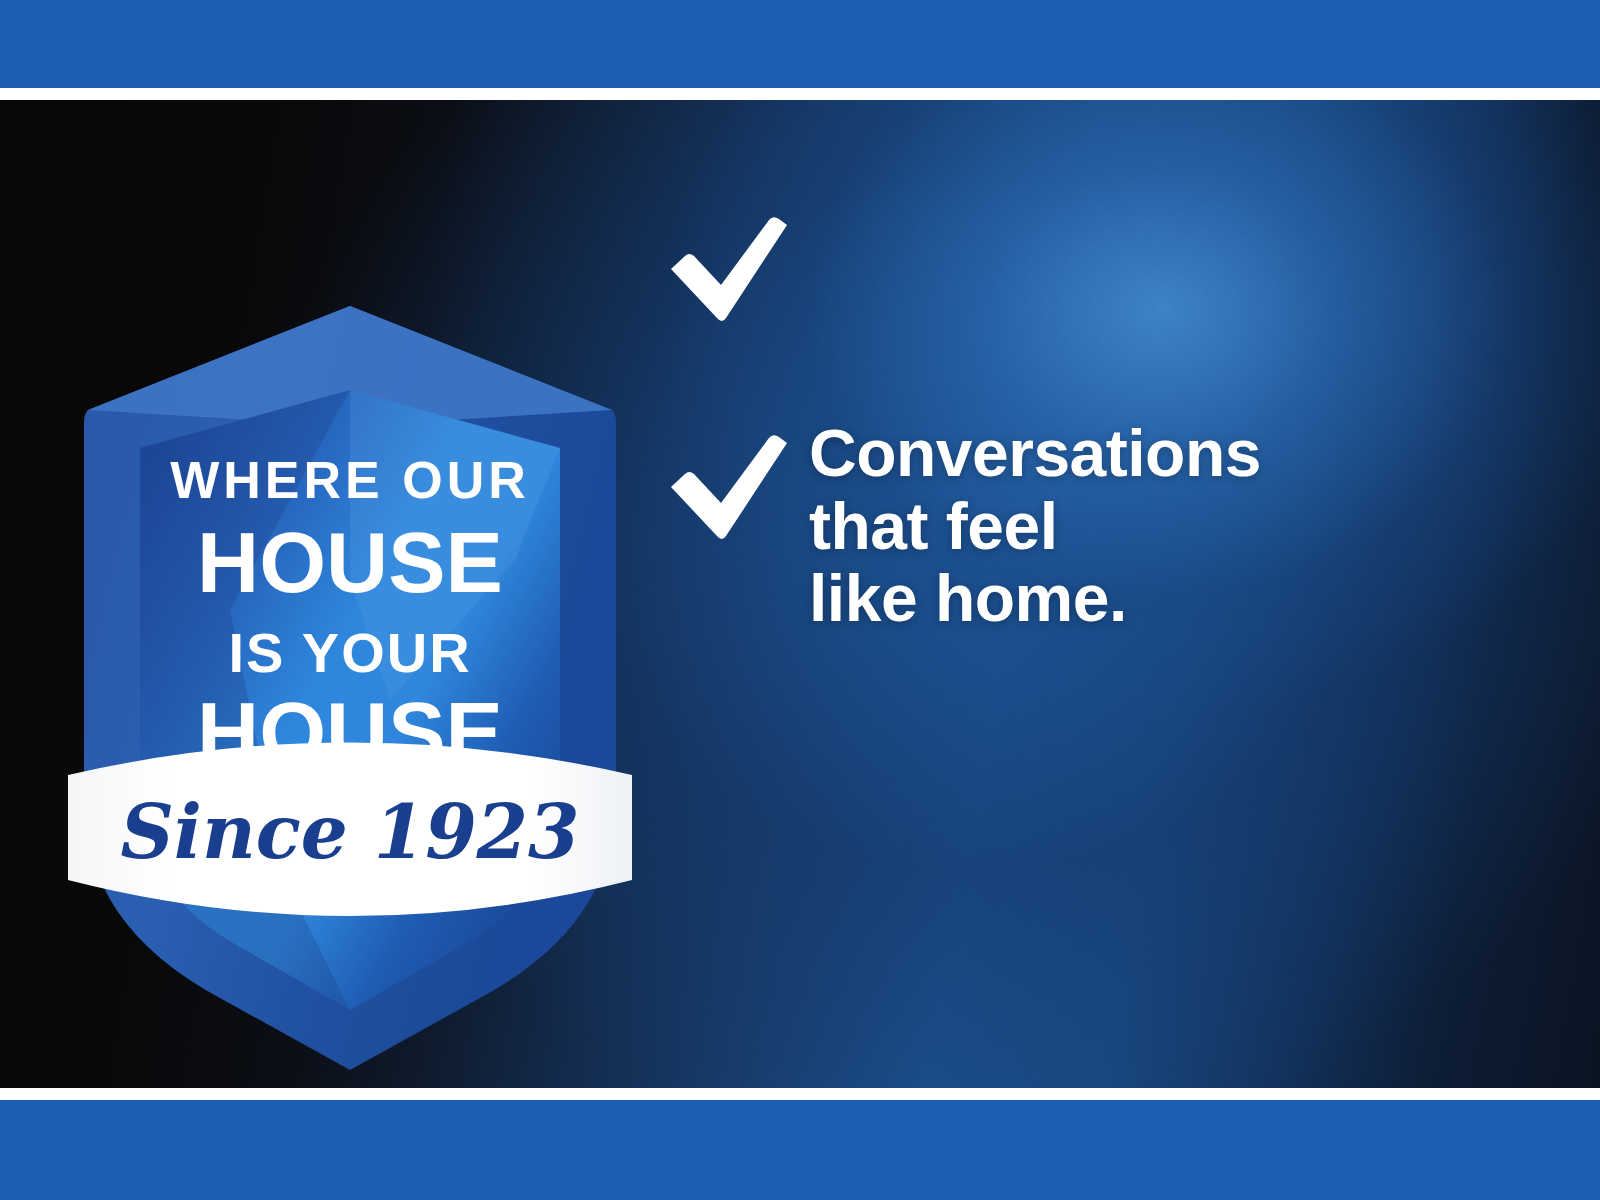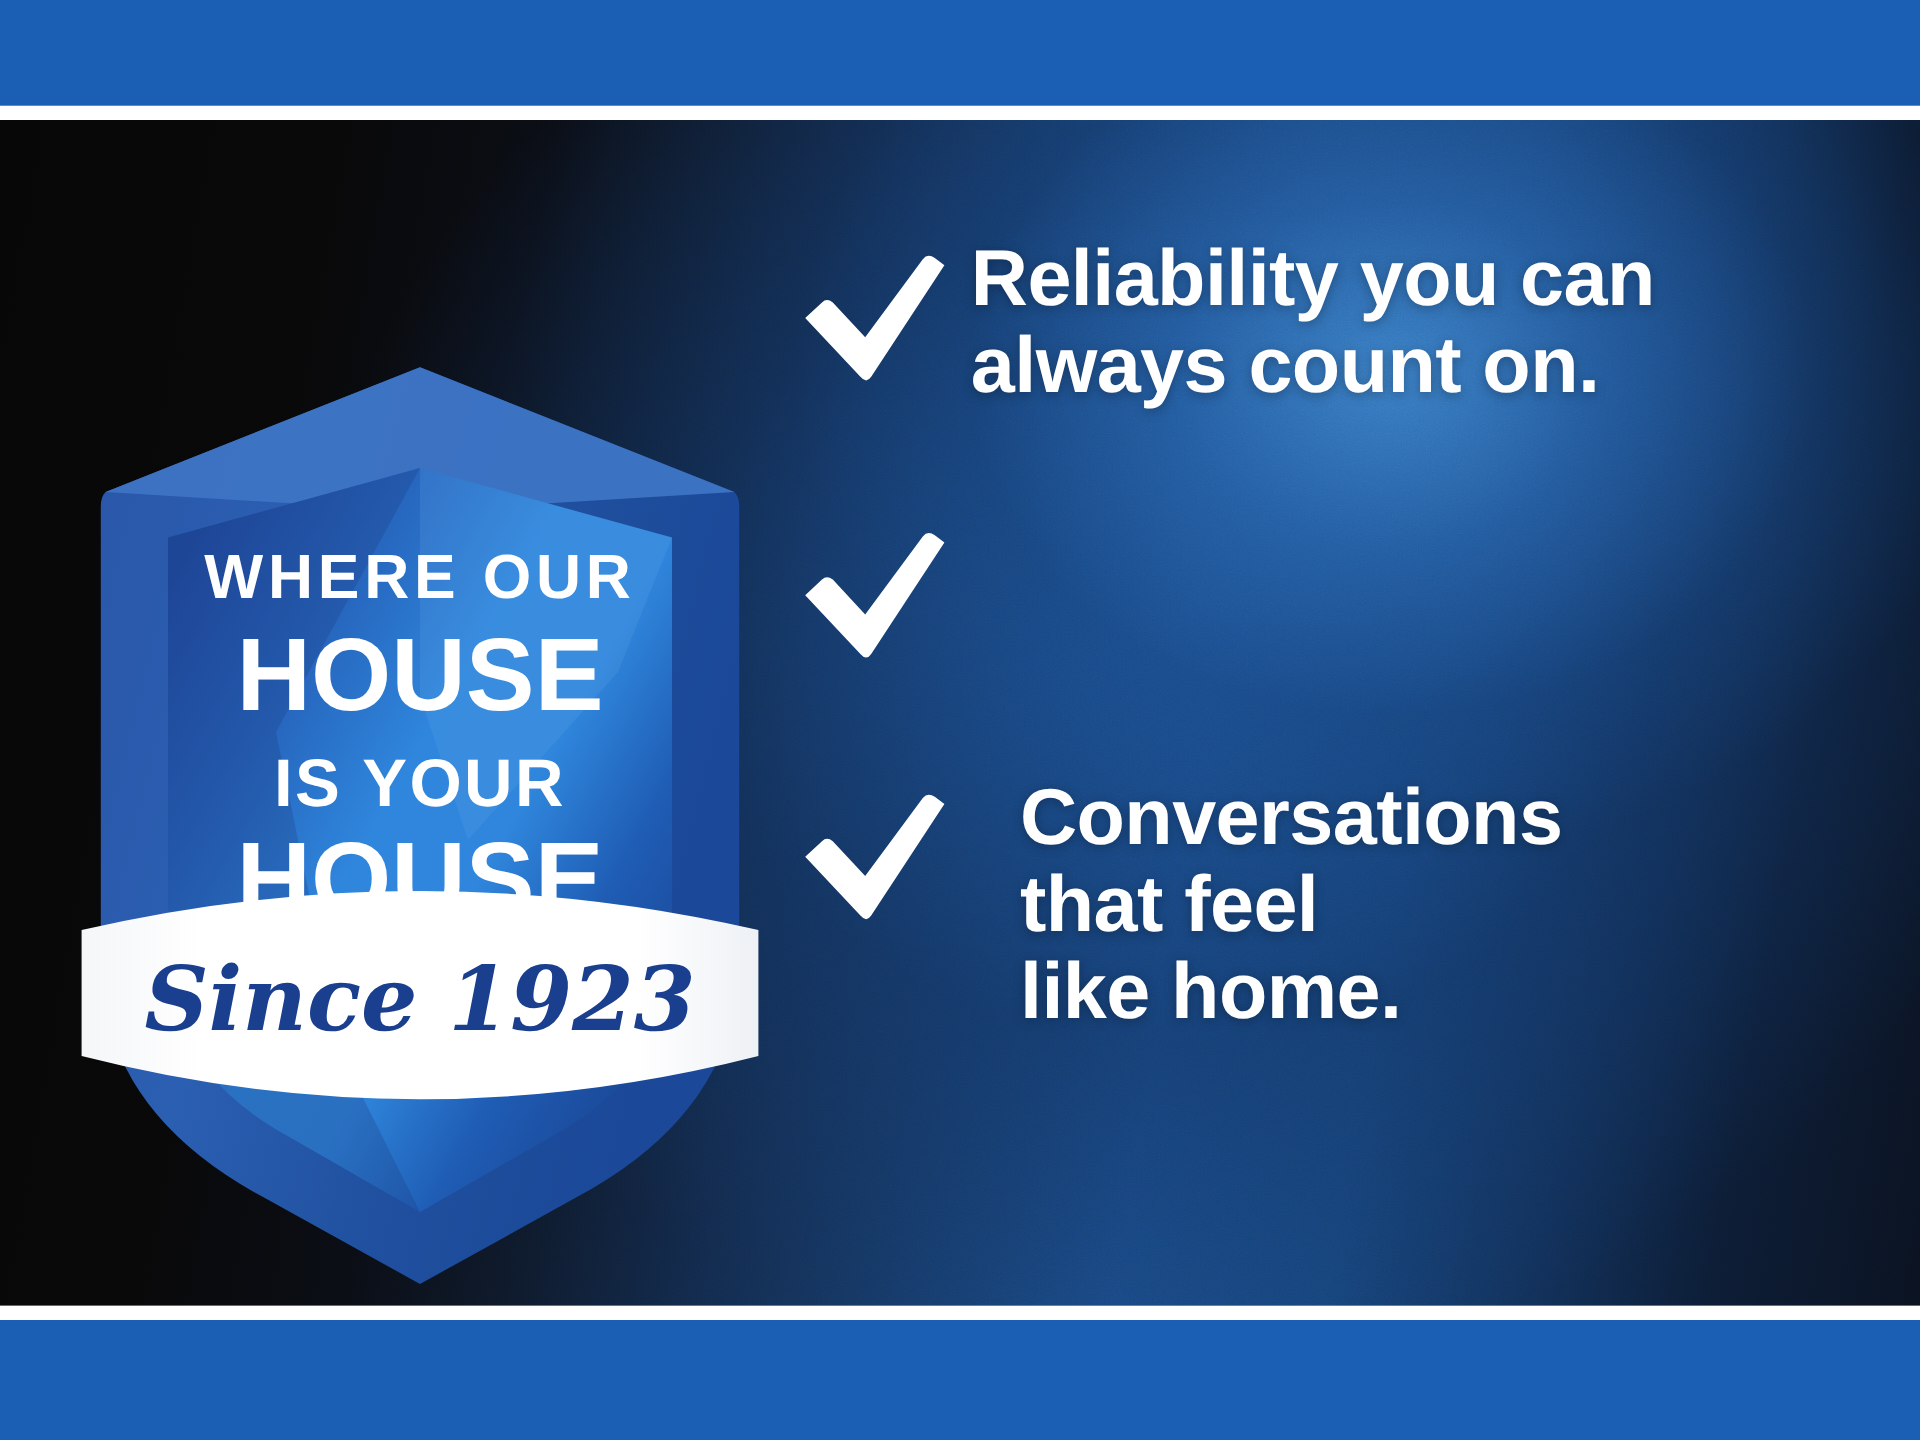--- a/index.html
+++ b/index.html
@@ -111,21 +111,21 @@
     position: absolute;
     left: 665px;
     top: 95px;      
     width: 880px;
   }
   .benefit {
     display: flex;
     align-items: flex-start;
     margin-bottom: 86px;
   }
-  .benefit:last-child { margin-bottom: 0; gap: 41px; }
+  .benefit:last-child { margin-bottom: 0; }
   .check {
     flex: 0 0 auto;
     width: 126px;
     height: 118px;
     margin-top: 14px;
   }
   .check svg { display:block; width:100%; height:100%; }
   .benefit-text {
     color: #ffffff;
     font-family: "Liberation Sans", sans-serif;
@@ -214,29 +214,20 @@
 
         <g>
           <path d="M 8 495 Q 290 430 572 495 L 572 600 Q 290 672 8 600 Z" fill="url(#bannerG)"></path>
           <text class="since-text" x="290" y="578">Since 1923</text>
         </g>
       </svg>
     </div>
 
     <div id="benefits">
 
-      <div class="benefit">
-        <div class="check">
-          <svg viewBox="0 0 126 118" xmlns="http://www.w3.org/2000/svg">
-            <path d="M 6 56 L 20 43 Q 24 39 29 43 L 56 72 L 104 7 Q 108 2 114 6 L 122 12 L 61 105 Q 57 111 52 105 Z" fill="#ffffff"></path>
-          </svg>
-        </div>
-        <div class="benefit-text">Reliability you can
-always count on.</div>
-      </div>
 
       <div class="benefit b2">
         <div class="check">
           <svg viewBox="0 0 126 118" xmlns="http://www.w3.org/2000/svg">
             <path d="M 6 56 L 20 43 Q 24 39 29 43 L 56 72 L 104 7 Q 108 2 114 6 L 122 12 L 61 105 Q 57 111 52 105 Z" fill="#ffffff"></path>
           </svg>
         </div>
       </div>
 
       <div class="benefit b3">

